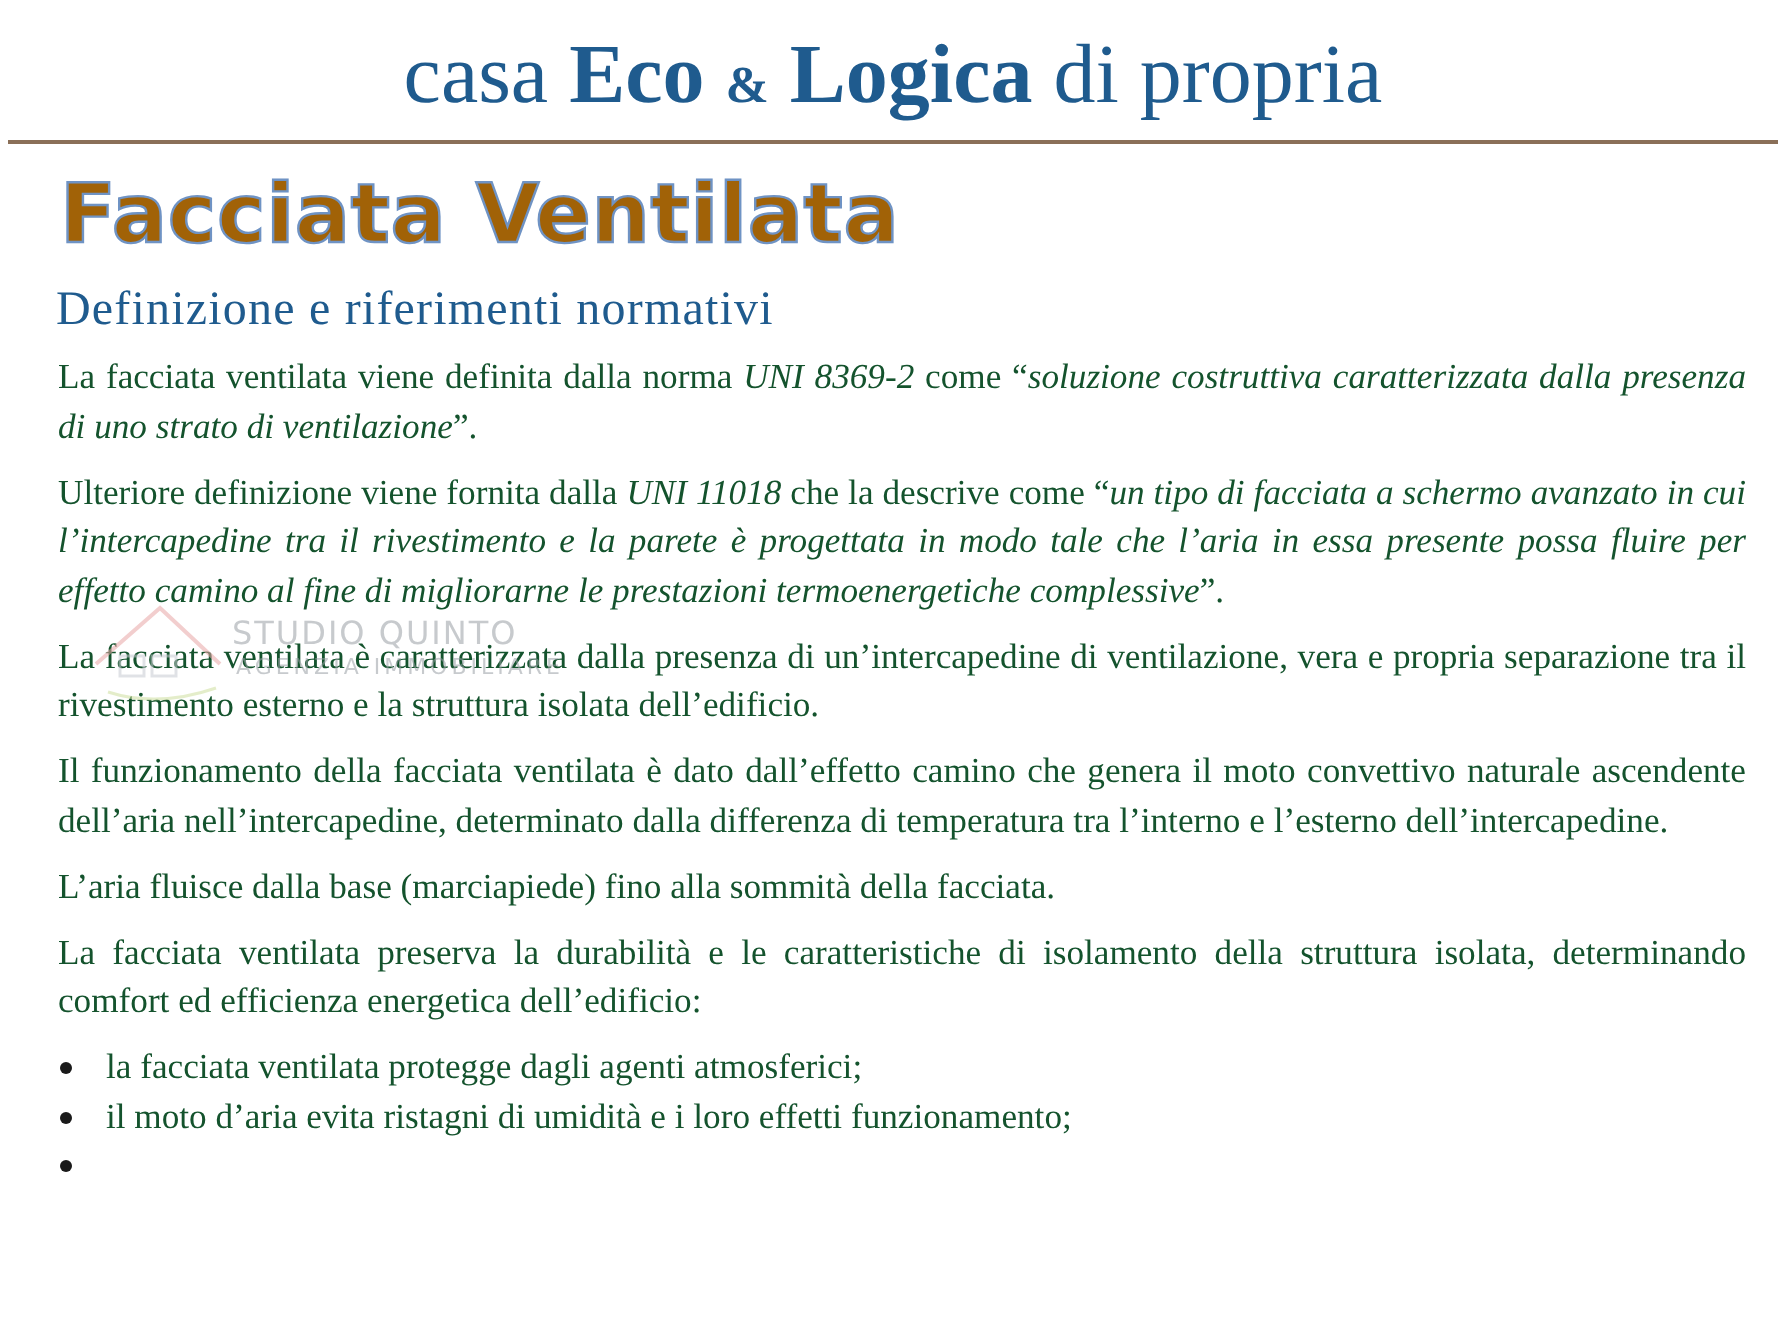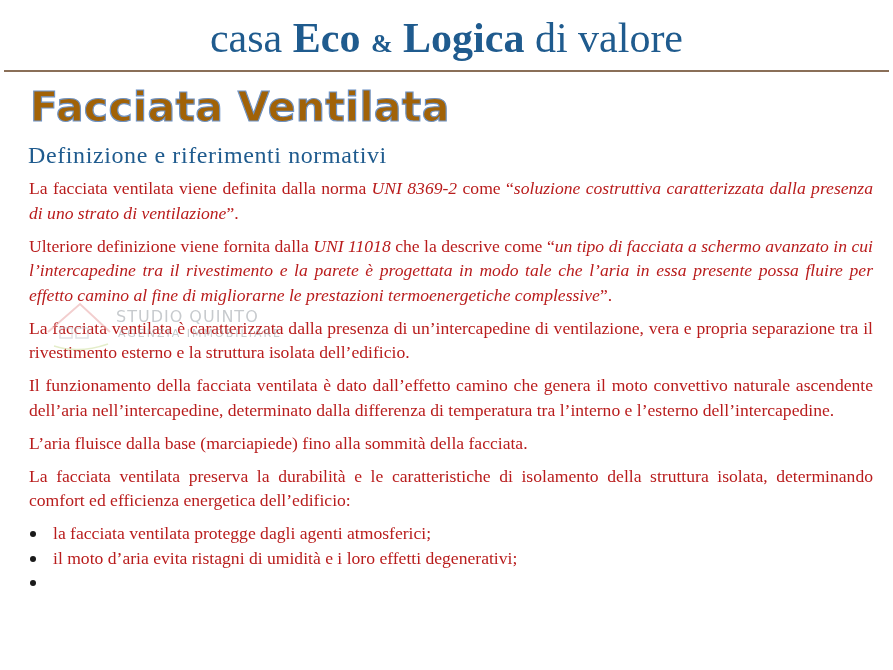--- a/index.html
+++ b/index.html
@@ -71,21 +71,21 @@
       white-space: nowrap;
     }
     .body-text {
       position: absolute;
       left: 29px;
       top: 176px;
       width: 844px;
       font-family: "Liberation Serif", "DejaVu Serif", serif;
       font-size: 17.6px;
       line-height: 24.5px;
-      color: #b91c1c;
+      color: #14532d;
     }
     .body-text p {
       margin: 0 0 8.5px 0;
       text-align: justify;
     }
     .body-text em { font-style: italic; }
     .bullets {
       list-style: none;
       margin: 0;
       padding: 0;
@@ -146,42 +146,42 @@
   </style>
 </head>
 <body>
 
 <div class="header">
   <div class="brand">
     <span>casa</span>
     <span class="strong">Eco</span>
     <span class="amp">&amp;</span>
     <span class="strong">Logica</span>
-    <span>di valore</span>
+    <span>di propria</span>
   </div>
   <div class="rule"></div>
 </div>
 
 <div class="title">Facciata Ventilata</div>
 <div class="subtitle">Definizione e riferimenti normativi</div>
 
 <div class="body-text">
   <p>
     <span>La facciata ventilata viene definita dalla norma </span><em>UNI 8369-2</em><span> come “</span><em>soluzione costruttiva caratterizzata dalla presenza di uno strato di ventilazione</em><span>”.</span>
   </p>
   <p>
     <span>Ulteriore definizione viene fornita dalla </span><em>UNI 11018</em><span> che la descrive come “</span><em>un tipo di facciata a schermo avanzato in cui l’intercapedine tra il rivestimento e la parete è progettata in modo tale che l’aria in essa presente possa fluire per effetto camino al fine di migliorarne le prestazioni termoenergetiche complessive</em><span>”.</span>
   </p>
   <p>La facciata ventilata è caratterizzata dalla presenza di un’intercapedine di ventilazione, vera e propria separazione tra il rivestimento esterno e la struttura isolata dell’edificio.</p>
   <p>Il funzionamento della facciata ventilata è dato dall’effetto camino che genera il moto convettivo naturale ascendente dell’aria nell’intercapedine, determinato dalla differenza di temperatura tra l’interno e l’esterno dell’intercapedine.</p>
   <p>L’aria fluisce dalla base (marciapiede) fino alla sommità della facciata.</p>
   <p>La facciata ventilata preserva la durabilità e le caratteristiche di isolamento della struttura isolata, determinando comfort ed efficienza energetica dell’edificio:</p>
   <ul class="bullets">
     <li><span class="dot"></span><span>la facciata ventilata protegge dagli agenti atmosferici;</span></li>
-    <li><span class="dot"></span><span>il moto d’aria evita ristagni di umidità e i loro effetti degenerativi;</span></li>
+    <li><span class="dot"></span><span>il moto d’aria evita ristagni di umidità e i loro effetti funzionamento;</span></li>
     <li><span class="dot"></span></li>
   </ul>
 </div>
 
 <div class="watermark">
   <svg class="wm-logo" viewBox="0 0 70 60">
     <polyline points="4,34 36,6 66,34" fill="none" stroke="#e9a7a7" stroke-width="2"></polyline>
     <rect x="16" y="30" width="12" height="10" fill="none" stroke="#c8ccd2" stroke-width="1.5"></rect>
     <rect x="32" y="30" width="12" height="10" fill="none" stroke="#c8ccd2" stroke-width="1.5"></rect>
     <path d="M10 48 Q 35 56 64 46" fill="none" stroke="#cfe0a0" stroke-width="1.5"></path>

